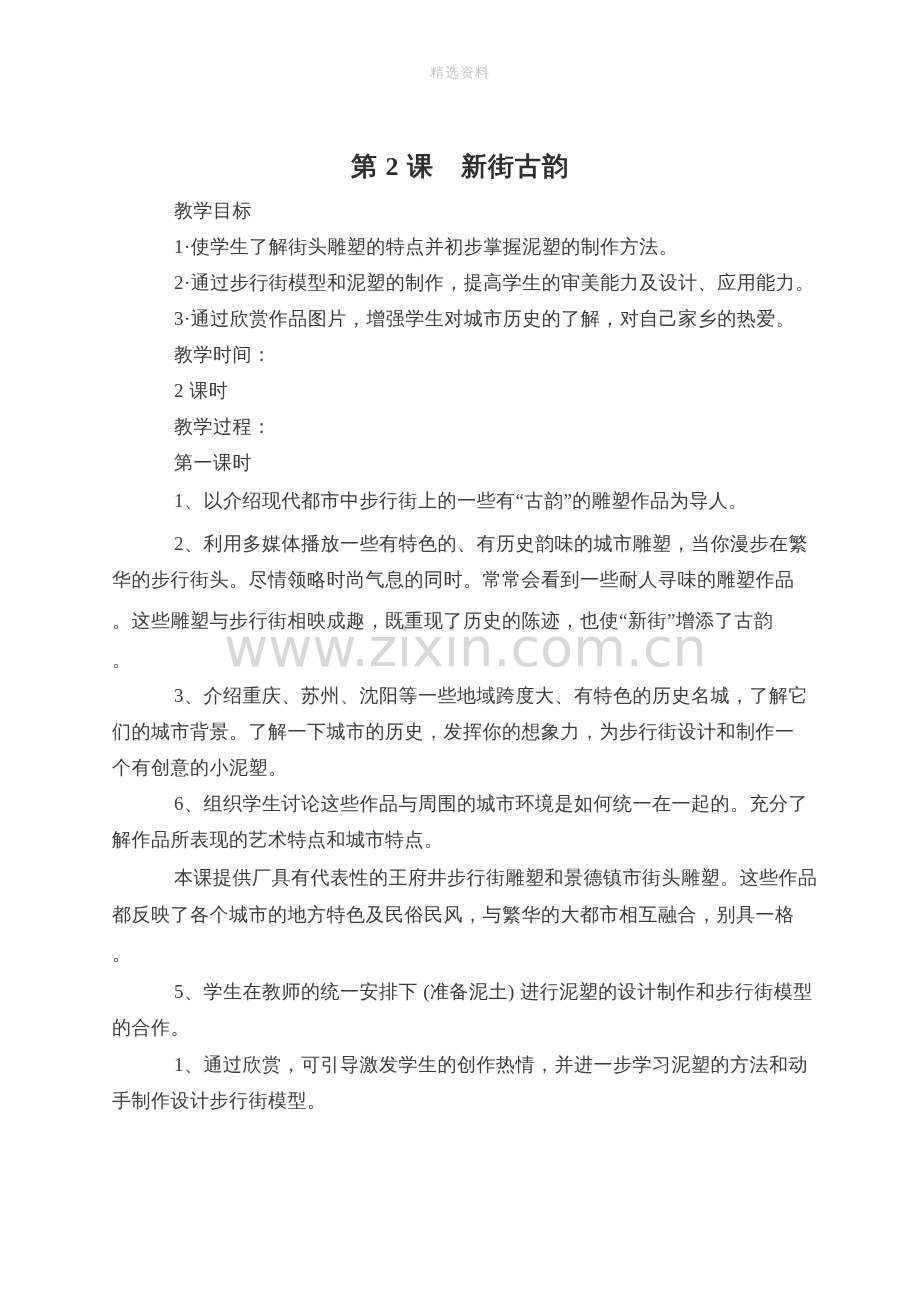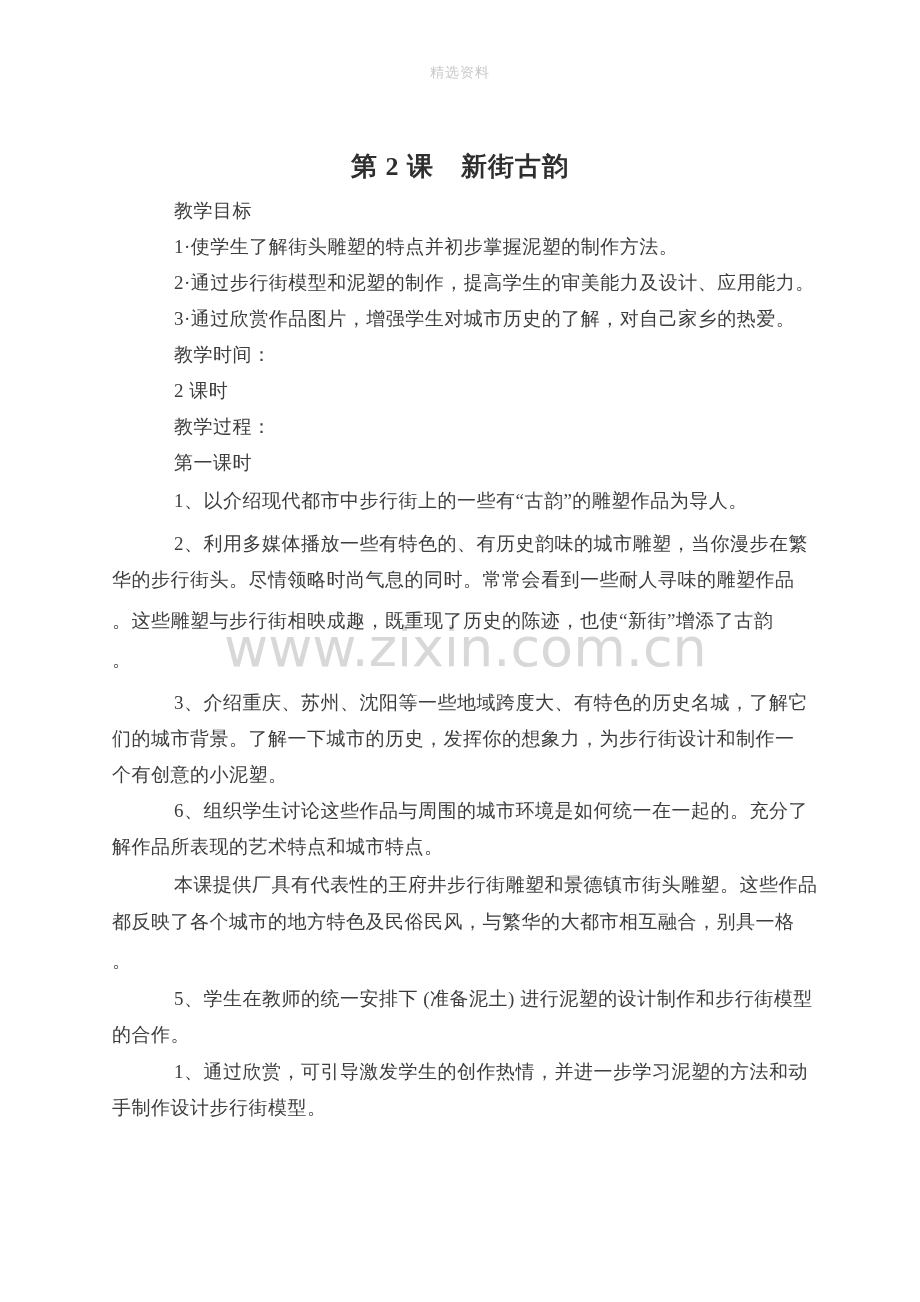--- a/index.html
+++ b/index.html
@@ -98,21 +98,21 @@
       <div class="line indent">3·通过欣赏作品图片，增强学生对城市历史的了解，对自己家乡的热爱。</div>
       <div class="line indent">教学时间：</div>
       <div class="line indent">2 课时</div>
       <div class="line indent">教学过程：</div>
       <div class="line indent">第一课时</div>
       <div class="line indent" style="margin-top: 2px;">1、以介绍现代都市中步行街上的一些有“古韵”的雕塑作品为导人。</div>
       <div class="line indent" style="margin-top: 7px;">2、利用多媒体播放一些有特色的、有历史韵味的城市雕塑，当你漫步在繁</div>
       <div class="line">华的步行街头。尽情领略时尚气息的同时。常常会看到一些耐人寻味的雕塑作品</div>
       <div class="line" style="margin-top: 5px;">。这些雕塑与步行街相映成趣，既重现了历史的陈迹，也使“新街”增添了古韵</div>
       <div class="line" style="margin-top: 3px;">。</div>
-      <div class="line indent" style="margin-top: 7px;">3、介绍重庆、苏州、沈阳等一些地域跨度大、有特色的历史名城，了解它</div>
+      <div class="line indent" style="margin-top: 0;">3、介绍重庆、苏州、沈阳等一些地域跨度大、有特色的历史名城，了解它</div>
       <div class="line">们的城市背景。了解一下城市的历史，发挥你的想象力，为步行街设计和制作一</div>
       <div class="line">个有创意的小泥塑。</div>
       <div class="line indent">6、组织学生讨论这些作品与周围的城市环境是如何统一在一起的。充分了</div>
       <div class="line">解作品所表现的艺术特点和城市特点。</div>
       <div class="line indent" style="margin-top: 2px;">本课提供厂具有代表性的王府井步行街雕塑和景德镇市街头雕塑。这些作品</div>
       <div class="line" style="margin-top: 1px;">都反映了各个城市的地方特色及民俗民风，与繁华的大都市相互融合，别具一格</div>
       <div class="line" style="margin-top: 3px;">。</div>
       <div class="line indent" style="margin-top: 2px;">5、学生在教师的统一安排下 (准备泥土) 进行泥塑的设计制作和步行街模型</div>
       <div class="line">的合作。</div>
       <div class="line indent" style="margin-top: 1px;">1、通过欣赏，可引导激发学生的创作热情，并进一步学习泥塑的方法和动</div>

